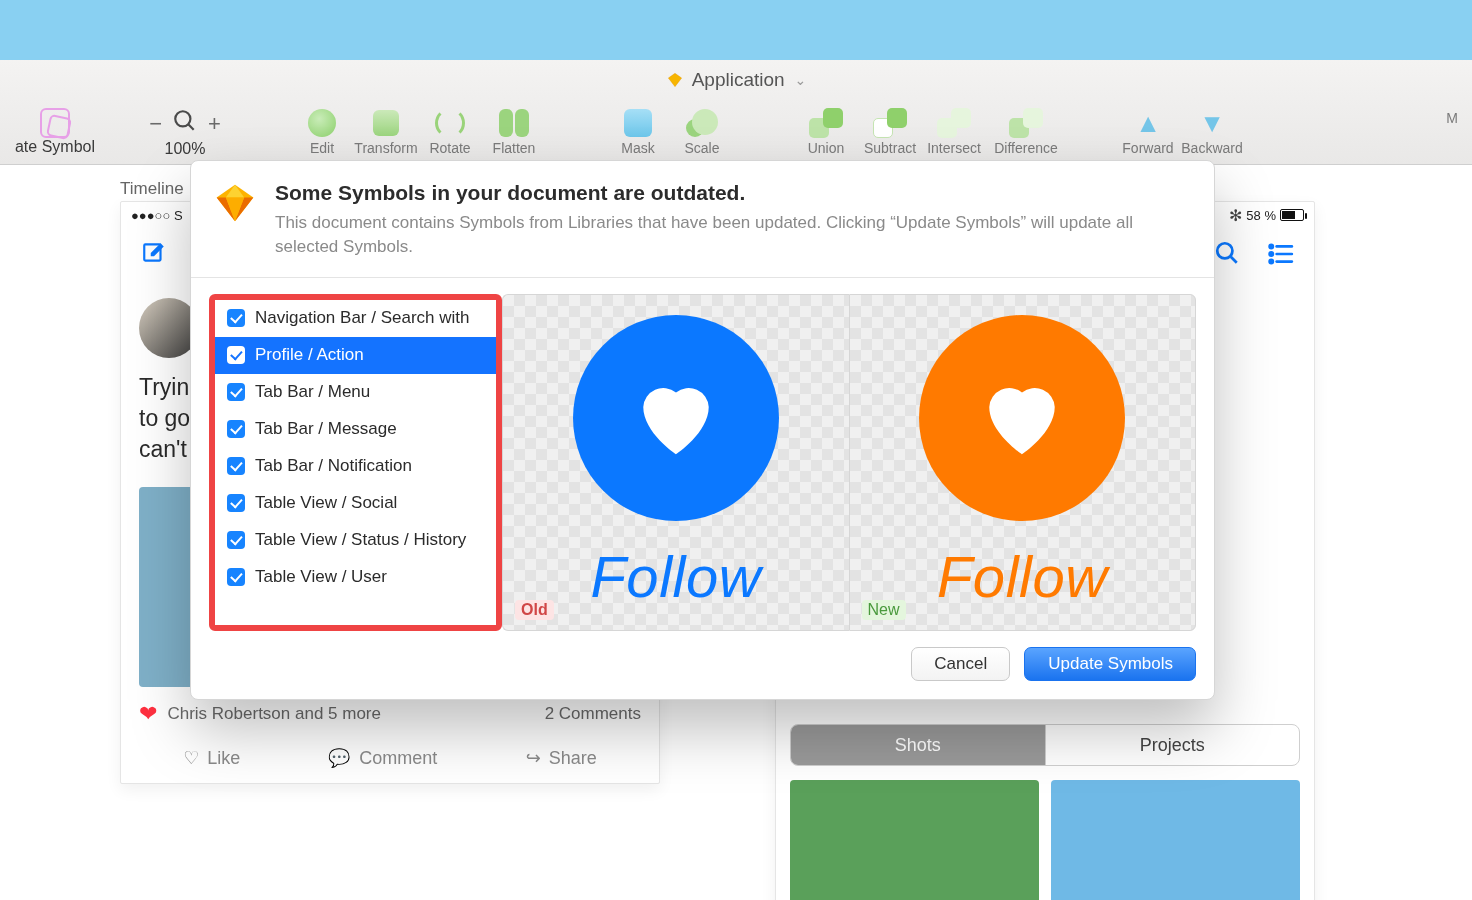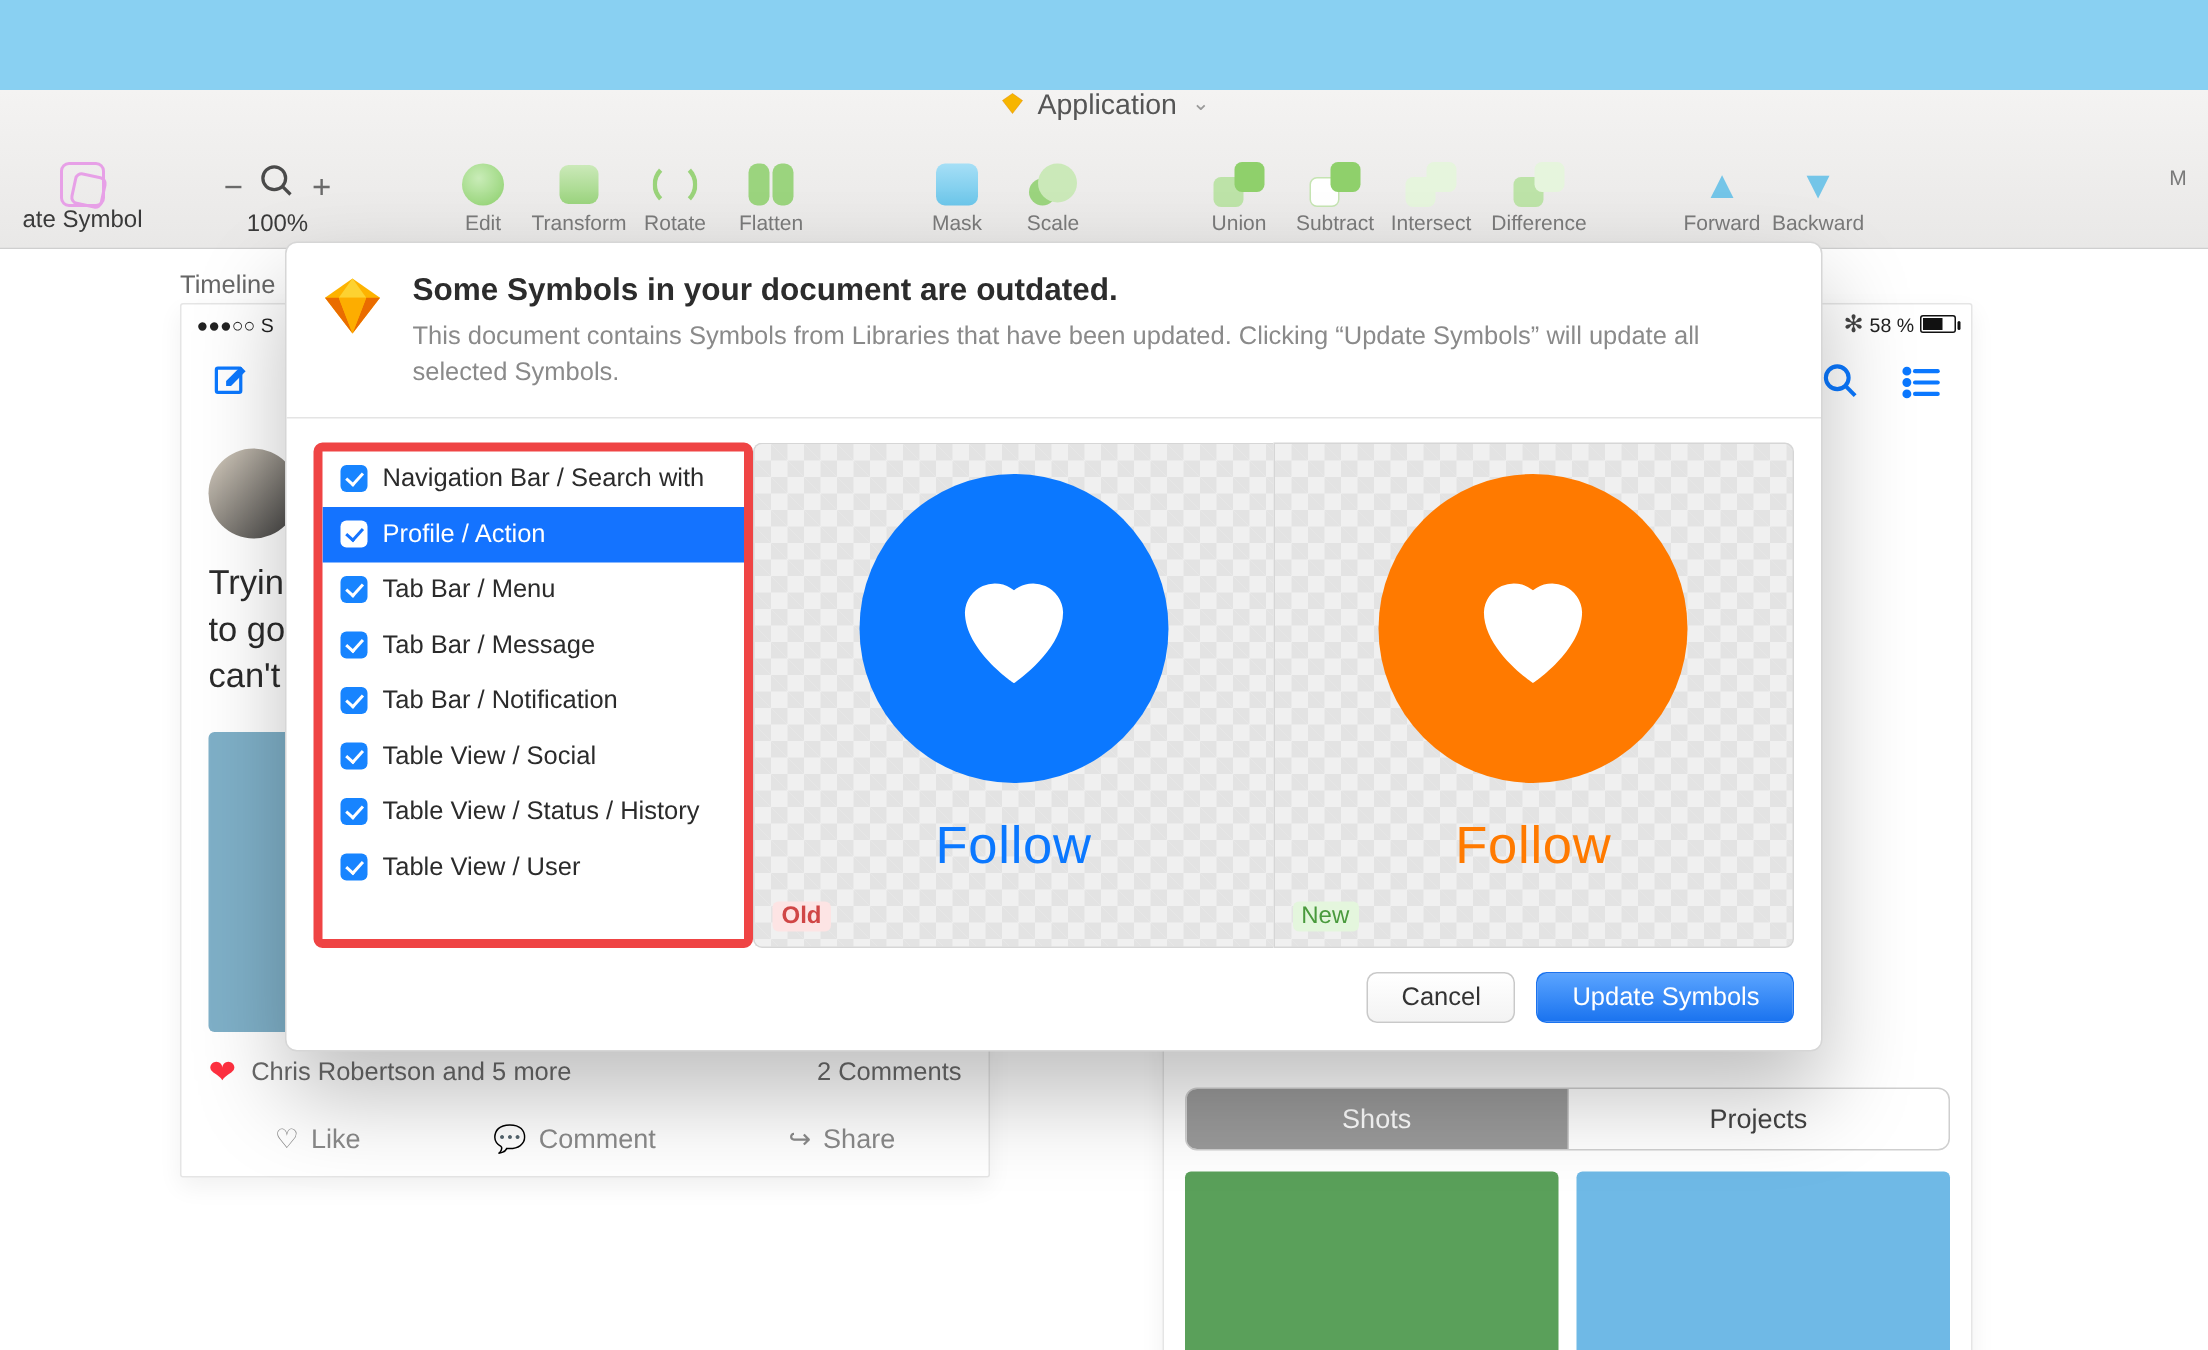--- a/index.html
+++ b/index.html
@@ -1,19 +1,19 @@
 <!DOCTYPE html>
 <html><head>
 <meta charset="utf-8">
 <style>
   * { box-sizing: border-box; margin: 0; padding: 0; }
   html, body { width: 1472px; height: 900px; overflow: hidden; font-family: -apple-system, "Helvetica Neue", Arial, sans-serif; color: #3a3a3a; }
   .top-blue { height: 60px; background: #89d0f2; }
   .win-chrome { background: linear-gradient(#f4f3f2,#e9e8e7); border-bottom: 1px solid #cfcfcf; }
-  .title-row { height: 40px; display:flex; justify-content:center; gap:8px; font-size:19px; color:#555; }
+  .title-row { height: 40px; display:flex; align-items:center; justify-content:center; gap:8px; font-size:19px; color:#555; }
   .doc-icon { width:18px; height:18px; display:flex; align-items:center; justify-content:center; }
   .doc-icon svg { width:16px; height:16px; }
   .chev-down { color:#9a9a9a; font-size:14px; margin-left:2px; }
   .toolbar { display:flex; align-items:flex-start; padding:8px 10px 6px 10px; gap:0; }
   .tool-item { display:flex; flex-direction:column; align-items:center; width:64px; }
   .tool-item .ic { width:40px; height:30px; display:flex; align-items:center; justify-content:center; }
   .tool-item .lbl { font-size:14px; color:#7a7a7a; margin-top:2px; }
   .zoom-box { display:flex; flex-direction:column; align-items:center; width:110px; }
   .zoom-top { display:flex; align-items:center; gap:10px; font-size:22px; color:#6a6a6a; }
   .zoom-top .lens { font-size:24px; }
@@ -83,21 +83,21 @@
         background-color:#f0f0f0;
         background-image: linear-gradient(45deg,#e3e3e3 25%,transparent 25%,transparent 75%,#e3e3e3 75%),
                           linear-gradient(45deg,#e3e3e3 25%,transparent 25%,transparent 75%,#e3e3e3 75%);
         background-size:22px 22px; background-position:0 0,11px 11px; }
   .pv.left { border-top-left-radius:6px; border-bottom-left-radius:6px; border-right:none; }
   .pv.right{ border-top-right-radius:6px; border-bottom-right-radius:6px; }
   .circle { position:absolute; left:50%; top:20px; transform:translateX(-50%); width:206px; height:206px; border-radius:50%; display:flex; align-items:center; justify-content:center; }
   .circle.blue { background:#0b78ff; }
   .circle.orange { background:#ff7a00; }
   .circle svg { width:90px; height:80px; fill:#fff; }
-  .follow { position:absolute; left:50%; top:248px; transform:translateX(-50%); font-size:35px; font-weight:400; letter-spacing:.5px; }
+  .follow { position:absolute; left:50%; top:248px; transform:translateX(-50%); font-size:58px; font-weight:400; letter-spacing:.5px;font-style:italic; }
   .follow.blue { color:#0b78ff; }
   .follow.orange { color:#ff7a00; }
   .badge { position:absolute; left:12px; bottom:10px; font-size:16px; padding:1px 6px; border-radius:4px; }
   .badge.old { background:#fde4e4; color:#d04646;font-weight:bold; }
   .badge.new { background:#e4f6dd; color:#4a9a3d; }
   .d-foot { display:flex; justify-content:flex-end; gap:14px; padding:16px 18px 18px 18px; }
   .btn { height:34px; padding:0 22px; border-radius:7px; font-size:17px; border:1px solid #c9c9c9; background:linear-gradient(#fff,#f3f3f3); color:#333; }
   .btn.primary { border:1px solid #1a73ef; background:linear-gradient(#5aa4ff,#1a73ef); color:#fff;padding-left:23px; }
 
   .battery { display:inline-flex; align-items:center; gap:4px; }

